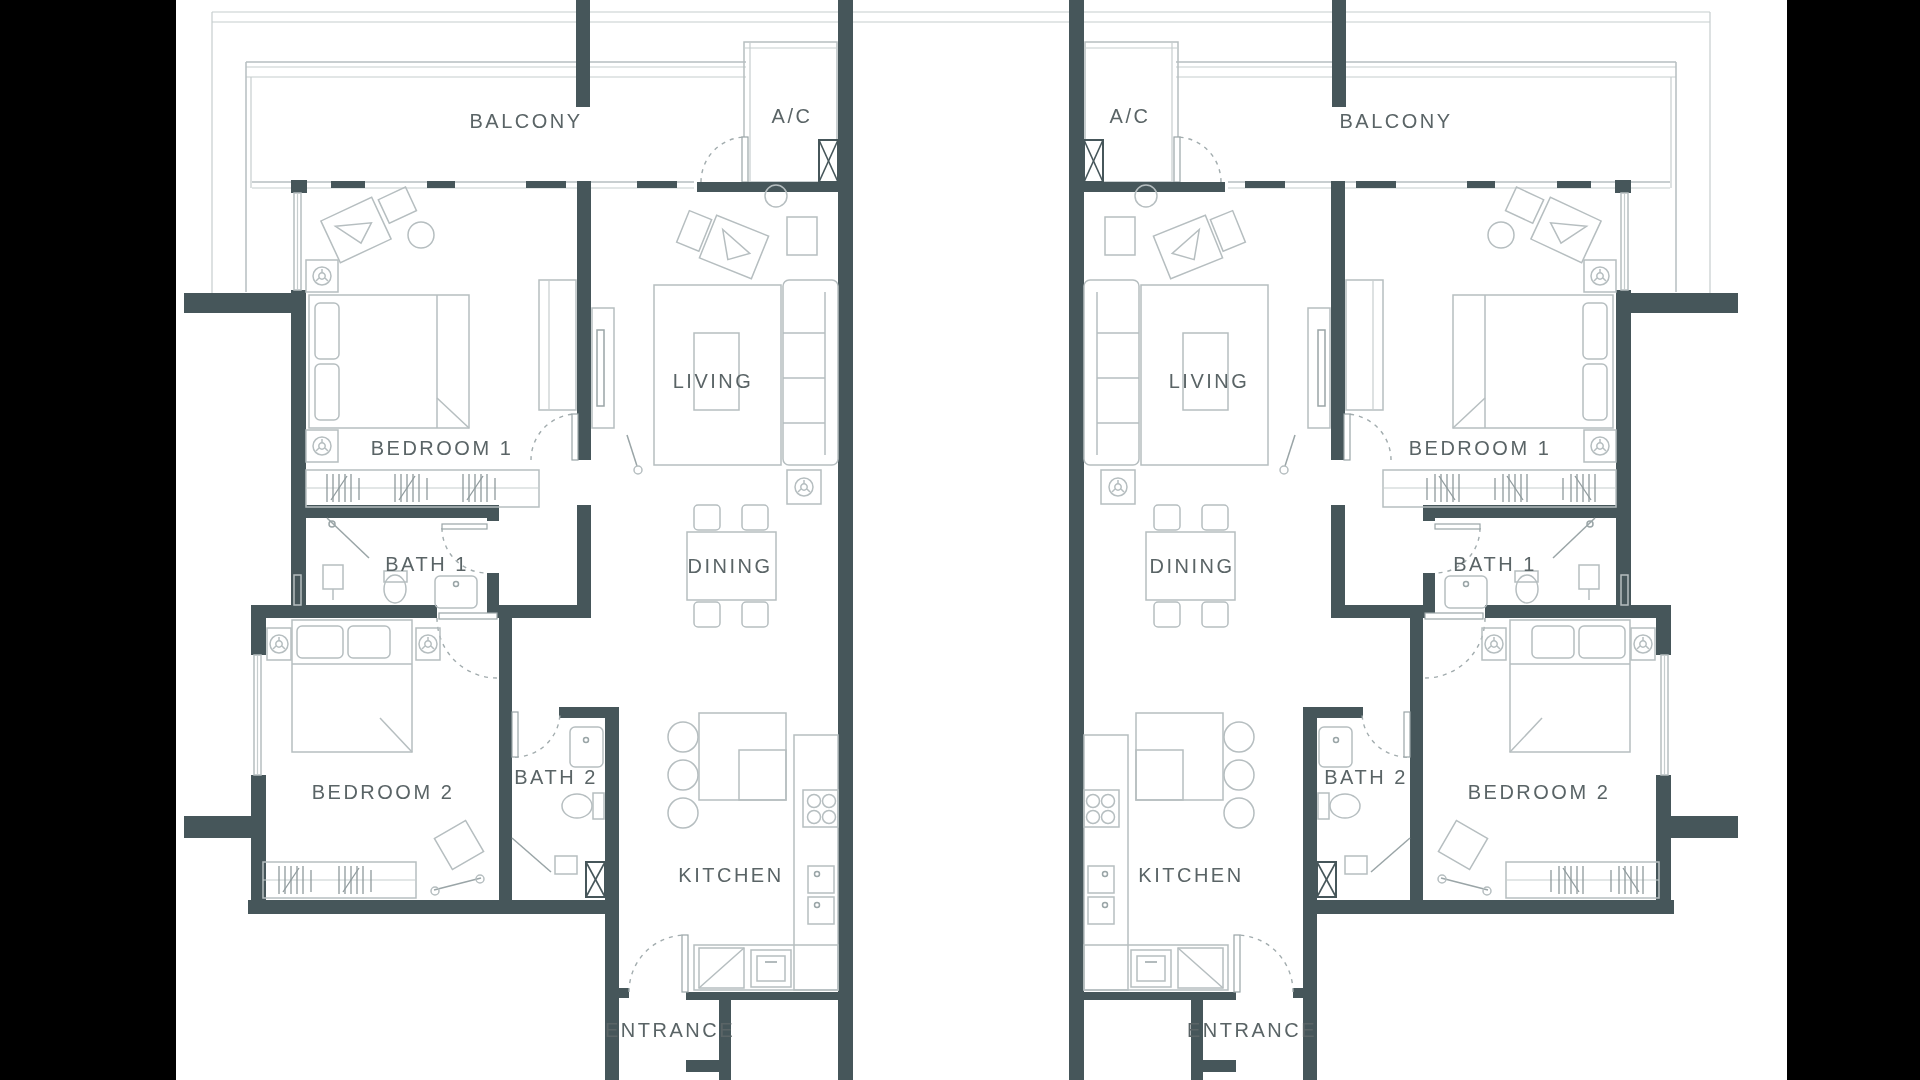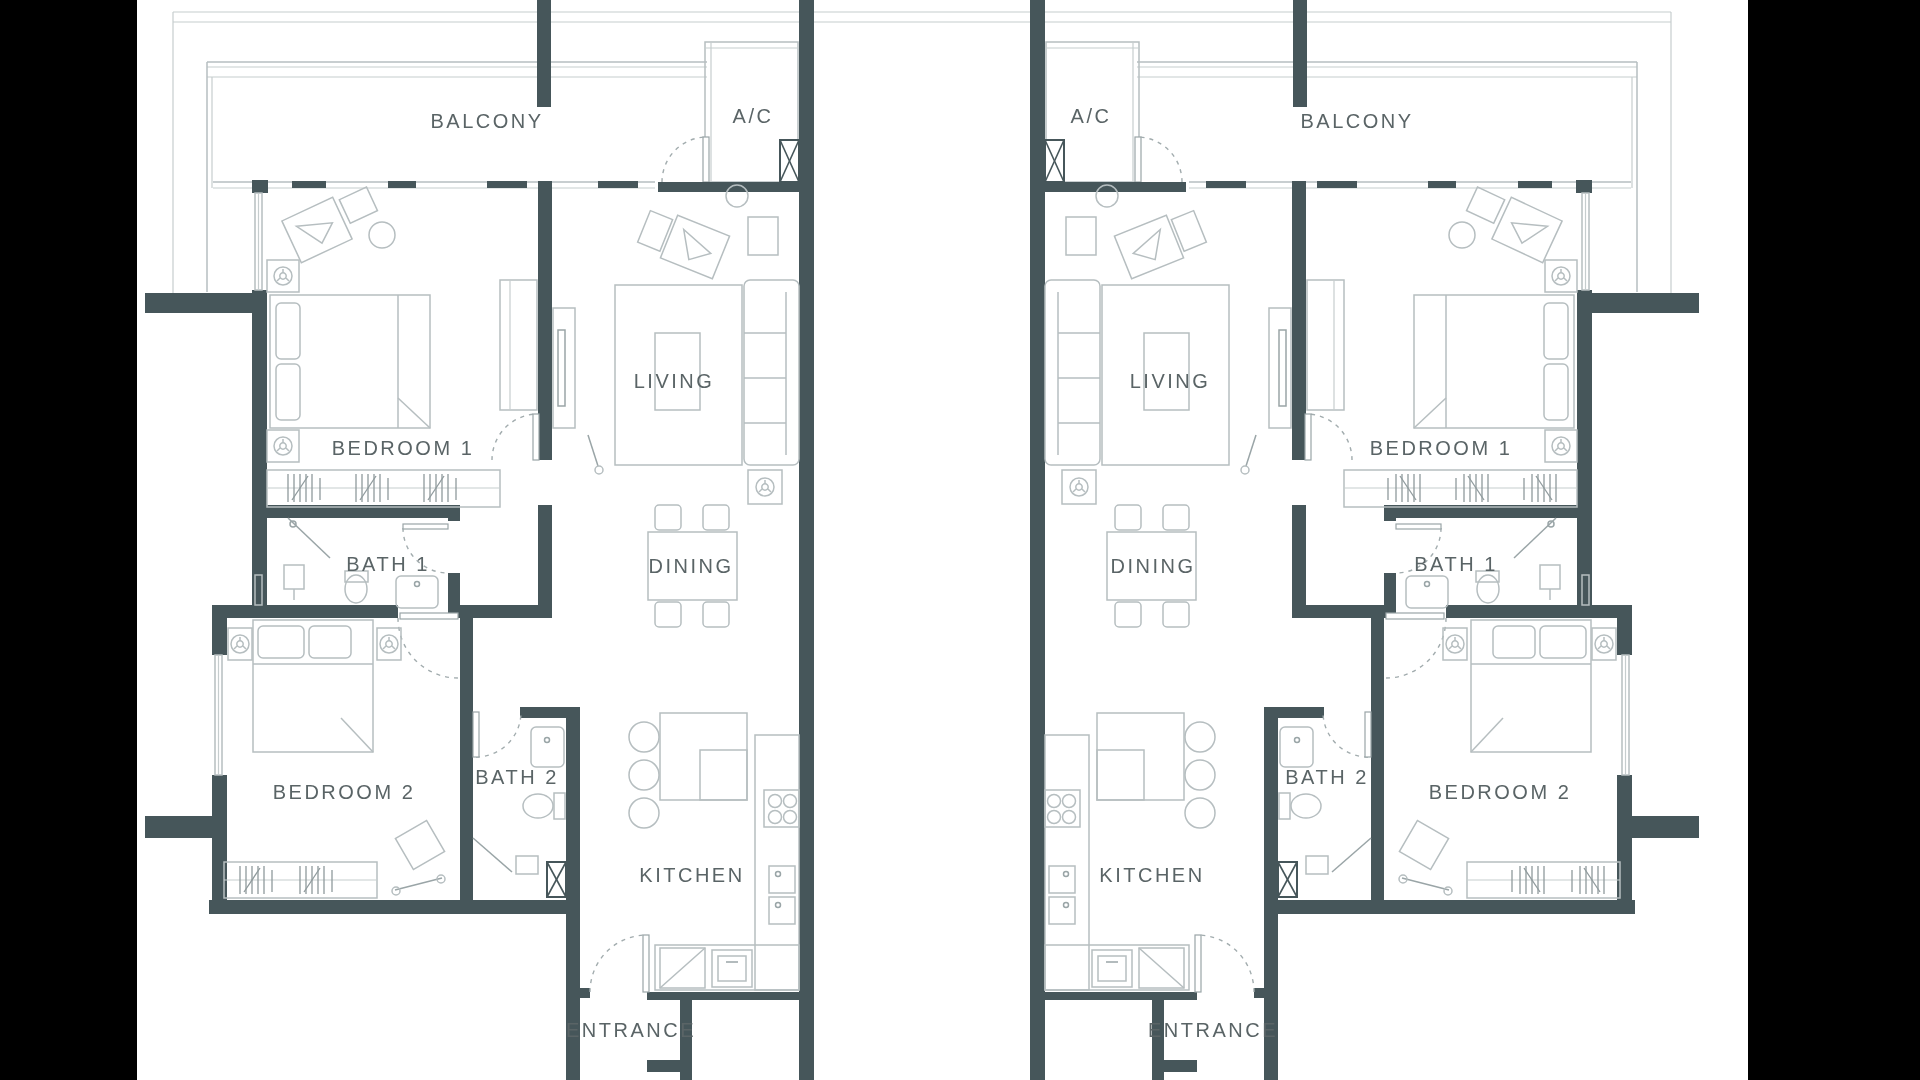--- a/index.html
+++ b/index.html
@@ -1,16 +1,16 @@
 <!DOCTYPE html>
 <html><head>
 <meta charset="utf-8">
 <style>
   html,body{margin:0;padding:0;background:#000;width:1920px;height:1080px;overflow:hidden;}
-  #stage{position:relative;width:1739px;height:1080px;background:#84cc16;}
+  #stage{position:relative;width:1739px;height:1080px;background:#84cc16;margin-left:39px;}
   svg{position:absolute;left:0;top:0;}
   .wall{fill:#46565a;stroke:none;}
   .lt{stroke:#b6bec0;stroke-width:1.5;fill:none;}
   .lt2{stroke:#c6cdce;stroke-width:1.2;fill:none;}
   .md{stroke:#9aa5a7;stroke-width:1.5;fill:none;}
   .dash{stroke:#a2acae;stroke-width:1.4;fill:none;stroke-dasharray:4 5;}
   .hatch{stroke:#8f9a9c;stroke-width:1.3;fill:none;}
   .leaf{fill:#ffffff;stroke:#9aa5a7;stroke-width:1.2;}
   .xbox{fill:#ffffff;stroke:#46565a;stroke-width:2;}
   .xline{stroke:#46565a;stroke-width:1.6;fill:none;}

